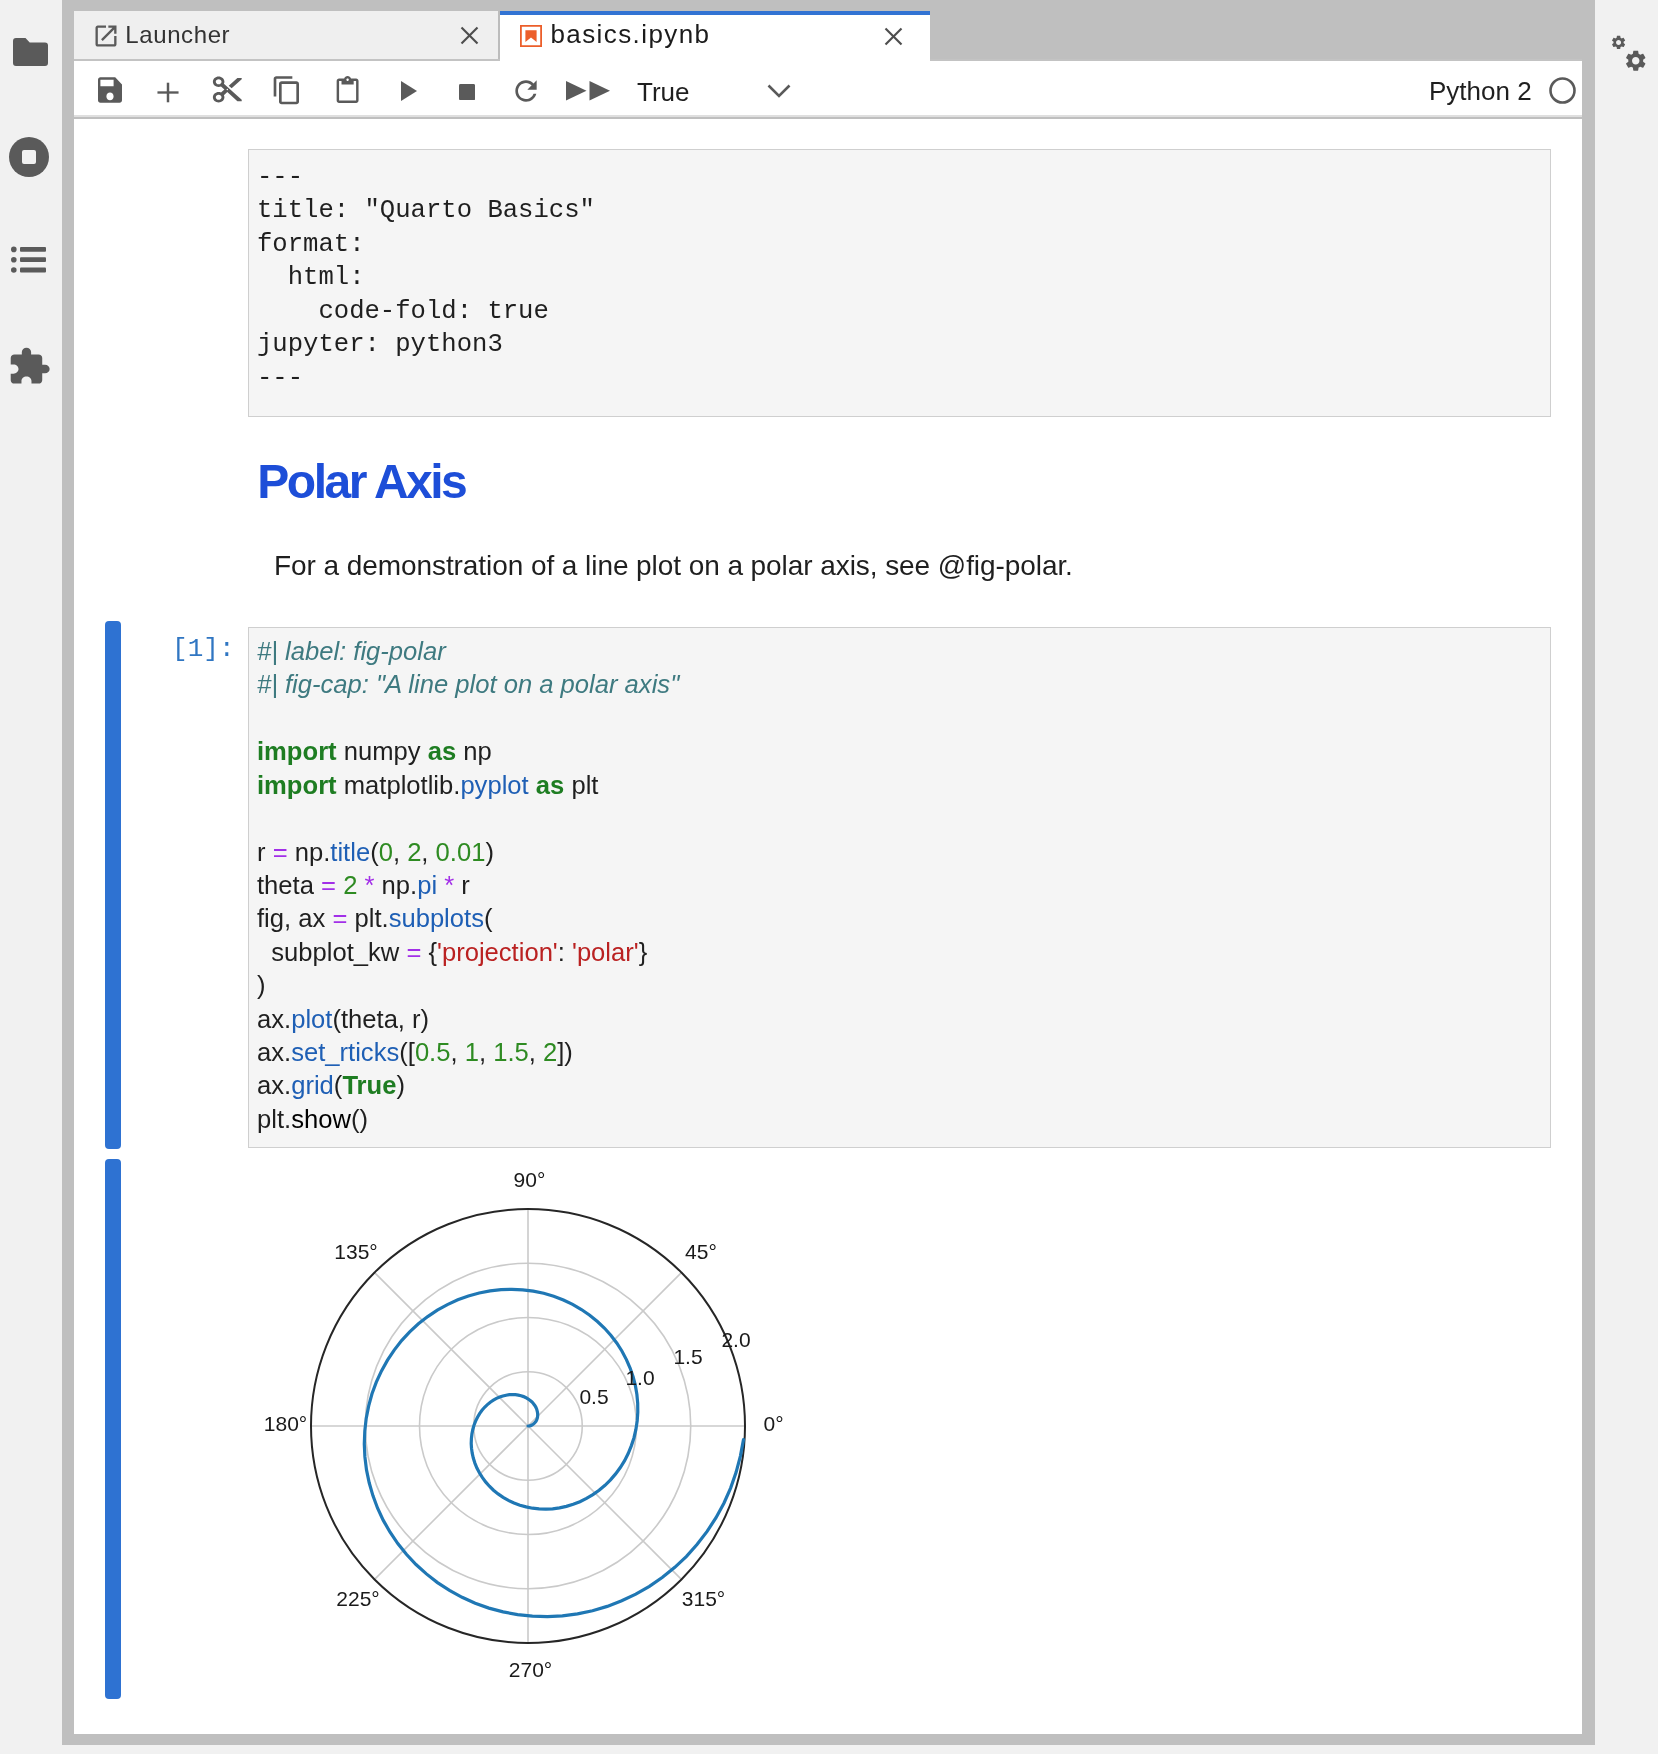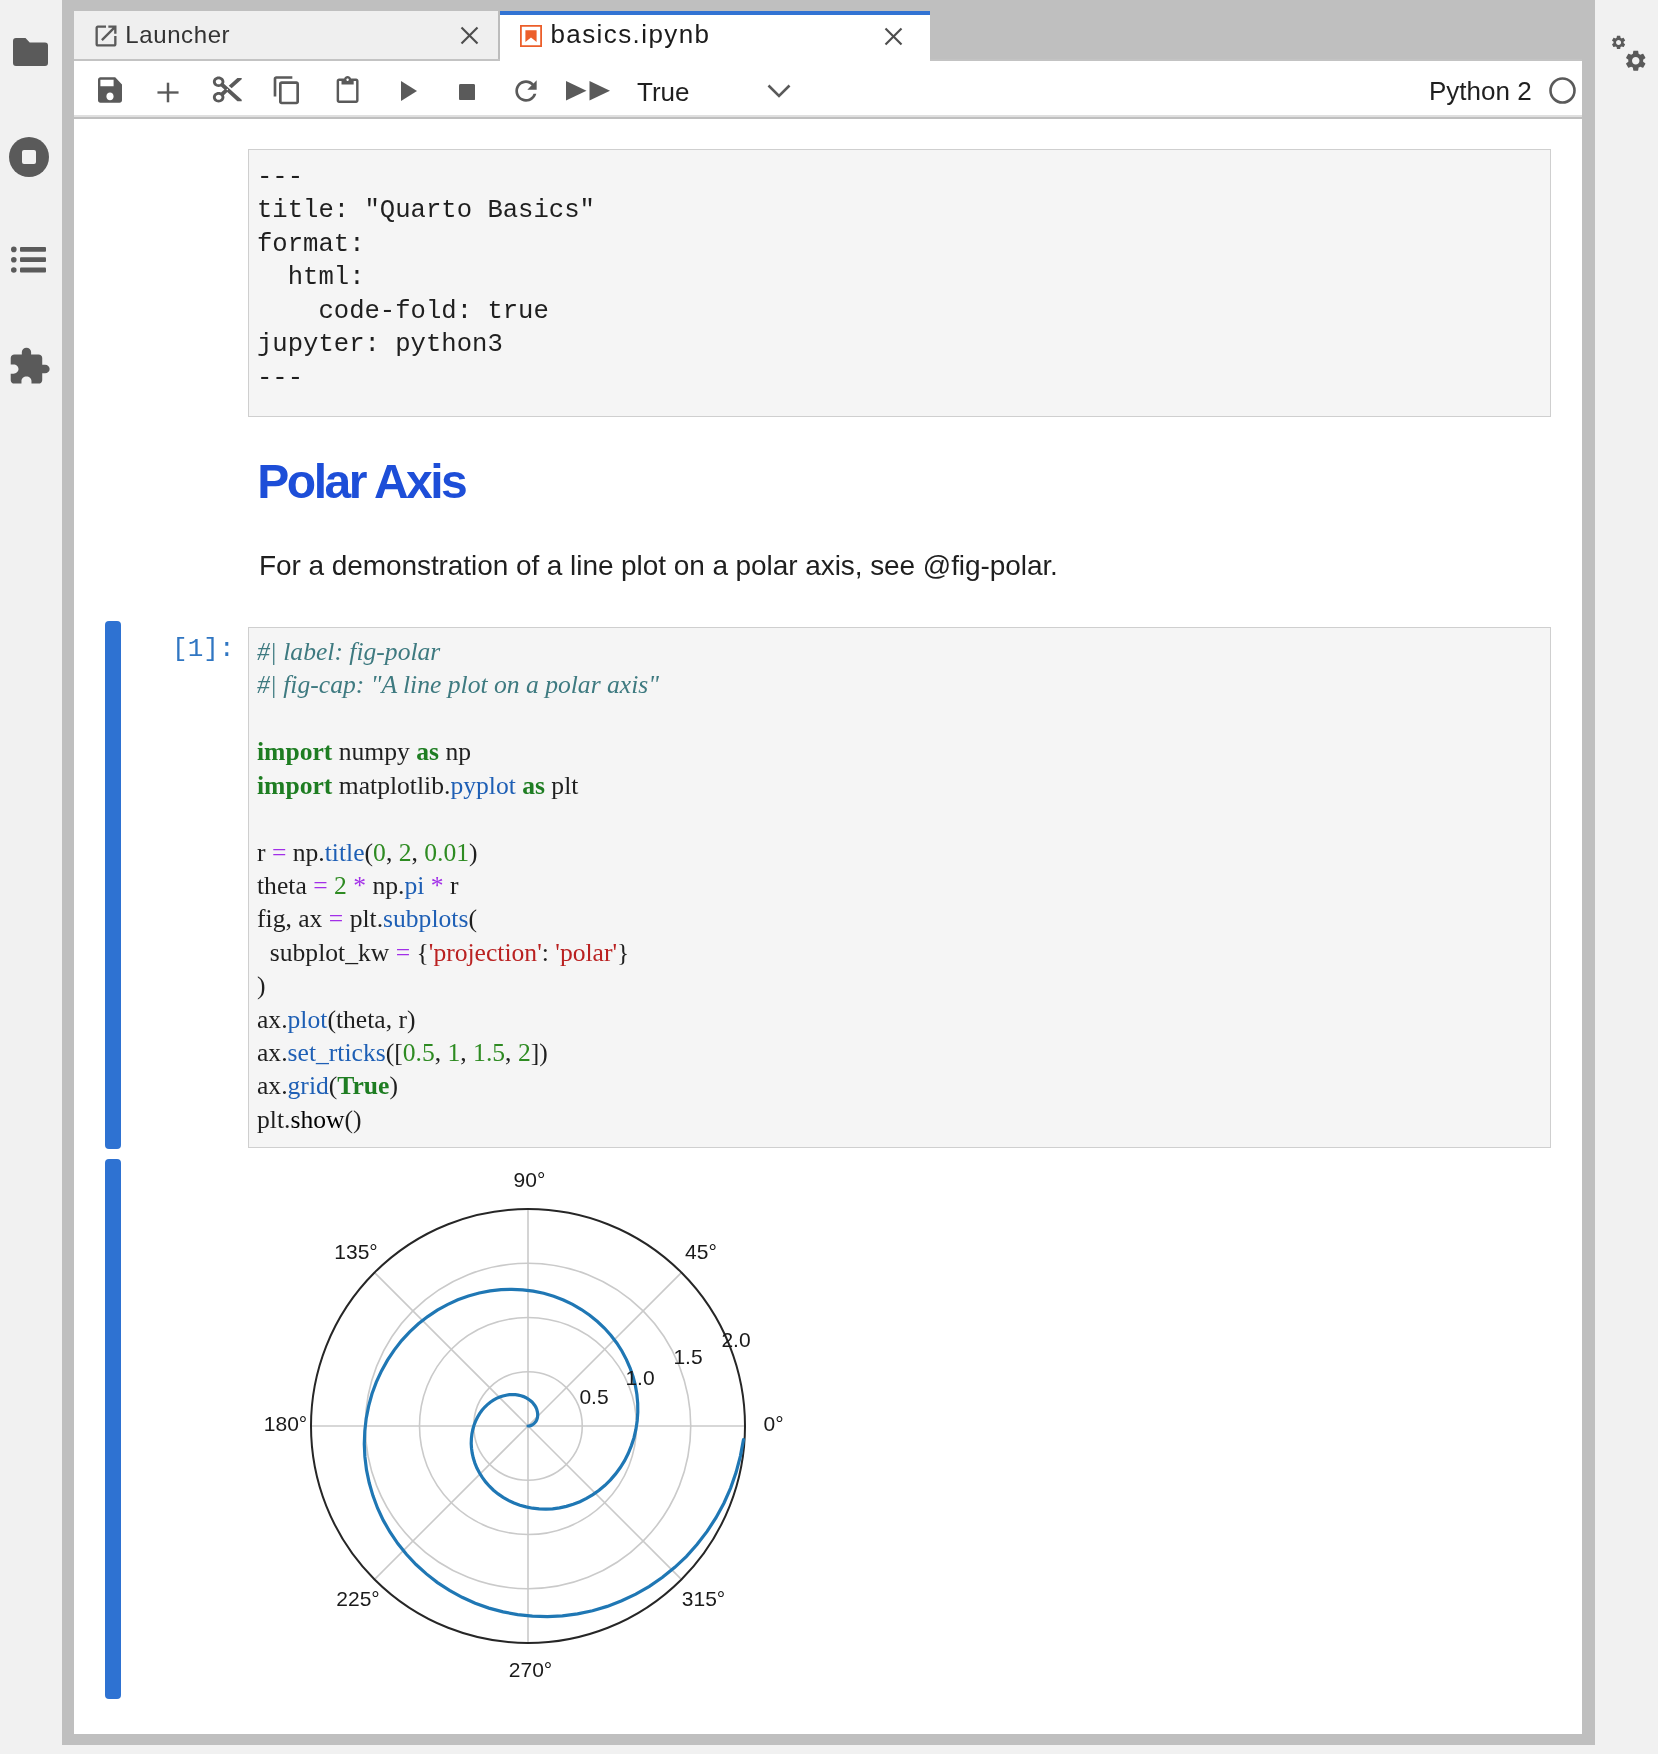--- a/index.html
+++ b/index.html
@@ -119,26 +119,26 @@
 <div class="abs" style="left:248px;top:149px;width:1303px;height:268px;background:#f5f5f5;border:1px solid #cfcfcf"></div>
 <pre class="abs" style="left:257px;top:161px;font-family:'Liberation Mono',monospace;font-size:25.6px;line-height:33.42px;color:#1f1f1f">---
 title: "Quarto Basics"
 format:
   html:
     code-fold: true
 jupyter: python3
 ---</pre>
 
 <div class="abs" style="left:257.3px;top:457px;font-size:48px;font-weight:bold;color:#1d4ed8;line-height:50px;letter-spacing:-2.5px">Polar Axis</div>
-<div class="abs" style="left:259px;top:548.6px;font-size:28px;color:#1f1f1f;line-height:33px;letter-spacing:-0.07px">For a demonstration of a line plot on a polar axis, see @fig-polar.</div>
+<div class="abs" style="left:274px;top:548.6px;font-size:28px;color:#1f1f1f;line-height:33px;letter-spacing:-0.07px">For a demonstration of a line plot on a polar axis, see @fig-polar.</div>
 
 <div class="abs" style="left:105px;top:621px;width:15.6px;height:528px;background:#2e72d2;border-radius:4px"></div>
 <div class="abs" style="left:234.5px;top:634.5px;font-family:'Liberation Mono',monospace;font-size:26px;line-height:28px;color:#3076c2;transform:translateX(-100%)">[1]:</div>
 <div class="abs" style="left:248px;top:627px;width:1303px;height:521px;background:#f5f5f5;border:1px solid #cfcfcf"></div>
-<pre class="abs" style="left:257px;top:635px;font-family:Liberation Serif, serif;font-size:25.6px;line-height:33.42px;color:#1f1f1f"><span style="color:#3e7a80;font-style:italic">#| label: fig-polar</span>
+<pre class="abs" style="left:257px;top:635px;font-family:Liberation Sans, sans-serif;font-size:25.6px;line-height:33.42px;color:#1f1f1f"><span style="color:#3e7a80;font-style:italic">#| label: fig-polar</span>
 <span style="color:#3e7a80;font-style:italic">#| fig-cap: "A line plot on a polar axis"</span>
 
 <span style="color:#1e7d22;font-weight:bold">import</span> numpy <span style="color:#1e7d22;font-weight:bold">as</span> np
 <span style="color:#1e7d22;font-weight:bold">import</span> matplotlib.<span style="color:#1e5fb5">pyplot</span> <span style="color:#1e7d22;font-weight:bold">as</span> plt
 
 r <span style="color:#a22fe8">=</span> np.<span style="color:#1e5fb5">title</span>(<span style="color:#2e8b22">0</span>, <span style="color:#2e8b22">2</span>, <span style="color:#2e8b22">0.01</span>)
 theta <span style="color:#a22fe8">=</span> <span style="color:#2e8b22">2</span> <span style="color:#a22fe8">*</span> np.<span style="color:#1e5fb5">pi</span> <span style="color:#a22fe8">*</span> r
 fig, ax <span style="color:#a22fe8">=</span> plt.<span style="color:#1e5fb5">subplots</span>(
   subplot_kw <span style="color:#a22fe8">=</span> {<span style="color:#ba2121">'projection'</span>: <span style="color:#ba2121">'polar'</span>}
 )

